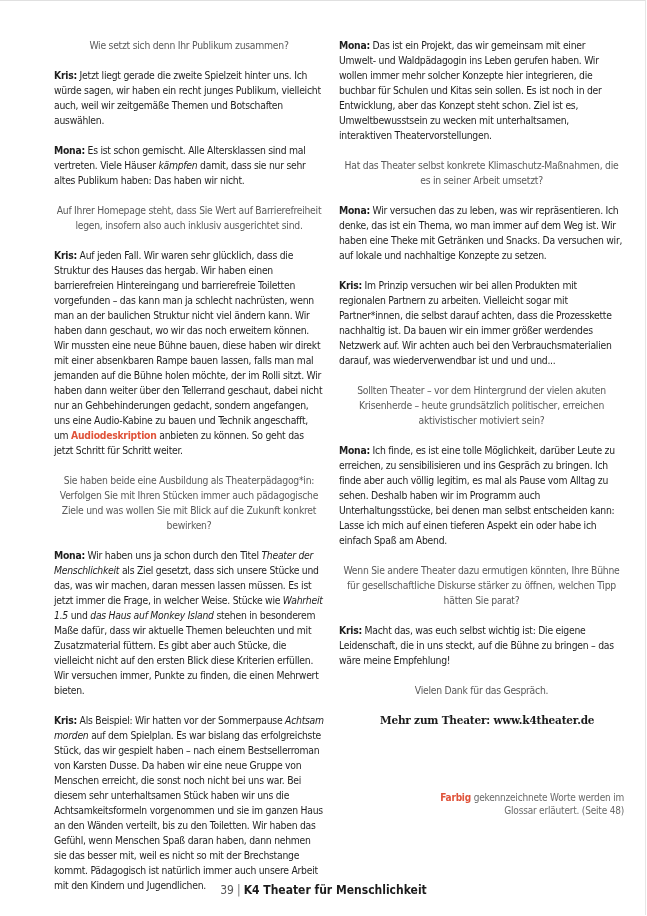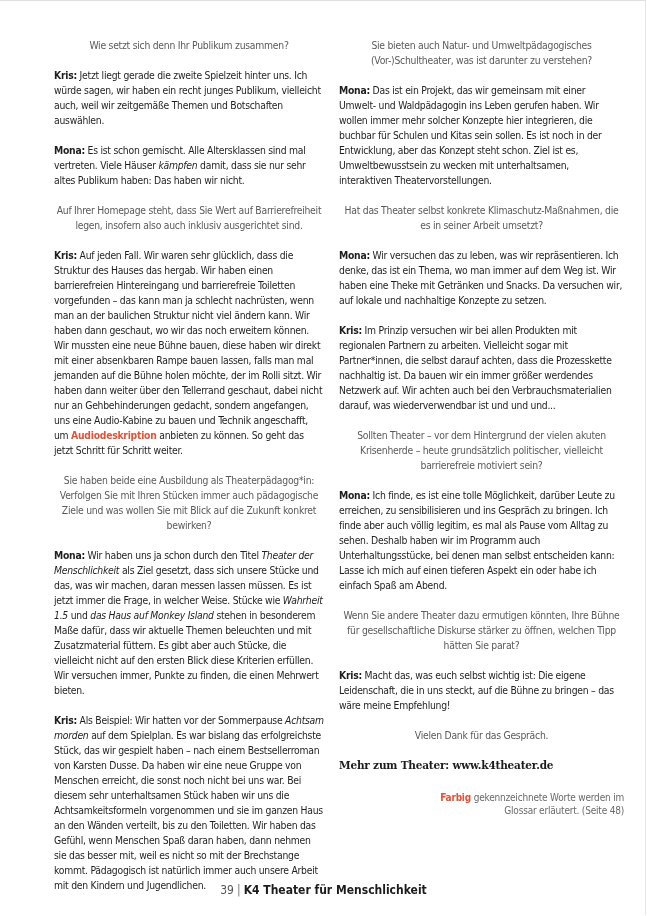--- a/index.html
+++ b/index.html
@@ -11,21 +11,21 @@
   .page-border { position:absolute; left:0; top:0; width:646px; height:915px; border-top:1px solid #e0e0e0; border-right:1px solid #e6e6e6; box-sizing:border-box; pointer-events:none; }
   .col { position:absolute; top:38px; font-size:10.3px; line-height:15px; letter-spacing:-0.25px; }
   .col-left { left:54px; width:270px; }
   .col-right { left:339px; width:285px; }
   .block { margin:0 0 15px 0; }
   .q { color:#5a5a5a;text-align:center; }
   .a { color:#1e1e1e; }
   .speaker { font-weight:bold; }
   .hl { color:#e0533a; font-weight:bold;margin-top:12px; }
   i { font-style:italic; }
-  .more { font-family:"DejaVu Serif","Liberation Serif", serif; font-weight:bold; font-size:10.5px; letter-spacing:-0.2px; }
+  .more { font-family:"DejaVu Serif","Liberation Serif", serif; font-weight:bold; font-size:10.5px; letter-spacing:-0.2px;margin-left:41px; }
   .glossary { position:absolute; left:440px; top:791px; width:184px; text-align:right; font-size:10px; line-height:13px; color:#6a6a6a; letter-spacing:-0.2px; }
   .glossary .hl { color:#e0533a; font-weight:bold; }
   .footer { position:absolute; top:883px; left:0; width:647px; text-align:center; font-size:12px; color:#1c1c1c; }
   .footer .num { color:#555; }
   .footer .sep { color:#777; margin:0 3px; }
   .footer .title { font-weight:bold; }
 </style>
 </head>
 <body>
 
@@ -36,26 +36,25 @@
   <p class="block a"><span class="speaker">Kris:</span><span> Jetzt liegt gerade die zweite Spielzeit hinter uns. Ich würde sagen, wir haben ein recht junges Publikum, vielleicht auch, weil wir zeitgemäße Themen und Botschaften auswählen.</span></p>
   <p class="block a"><span class="speaker">Mona:</span><span> Es ist schon gemischt. Alle Altersklassen sind mal vertreten. Viele Häuser </span><i>kämpfen</i><span> damit, dass sie nur sehr altes Publikum haben: Das haben wir nicht.</span></p>
   <p class="block q">Auf Ihrer Homepage steht, dass Sie Wert auf Barrierefreiheit legen, insofern also auch inklusiv ausgerichtet sind.</p>
   <p class="block a"><span class="speaker">Kris:</span><span> Auf jeden Fall. Wir waren sehr glücklich, dass die Struktur des Hauses das hergab. Wir haben einen barrierefreien Hintereingang und barrierefreie Toiletten vorgefunden – das kann man ja schlecht nachrüsten, wenn man an der baulichen Struktur nicht viel ändern kann. Wir haben dann geschaut, wo wir das noch erweitern können. Wir mussten eine neue Bühne bauen, diese haben wir direkt mit einer absenkbaren Rampe bauen lassen, falls man mal jemanden auf die Bühne holen möchte, der im Rolli sitzt. Wir haben dann weiter über den Tellerrand geschaut, dabei nicht nur an Gehbehinderungen gedacht, sondern angefangen, uns eine Audio-Kabine zu bauen und Technik angeschafft, um </span><span class="hl">Audiodeskription</span><span> anbieten zu können. So geht das jetzt Schritt für Schritt weiter.</span></p>
   <p class="block q">Sie haben beide eine Ausbildung als Theaterpädagog*in: Verfolgen Sie mit Ihren Stücken immer auch pädagogische Ziele und was wollen Sie mit Blick auf die Zukunft konkret bewirken?</p>
   <p class="block a"><span class="speaker">Mona:</span><span> Wir haben uns ja schon durch den Titel </span><i>Theater der Menschlichkeit</i><span> als Ziel gesetzt, dass sich unsere Stücke und das, was wir machen, daran messen lassen müssen. Es ist jetzt immer die Frage, in welcher Weise. Stücke wie </span><i>Wahrheit 1.5</i><span> und </span><i>das Haus auf Monkey Island</i><span> stehen in besonderem Maße dafür, dass wir aktuelle Themen beleuchten und mit Zusatzmaterial füttern. Es gibt aber auch Stücke, die vielleicht nicht auf den ersten Blick diese Kriterien erfüllen. Wir versuchen immer, Punkte zu finden, die einen Mehrwert bieten.</span></p>
   <p class="block a"><span class="speaker">Kris:</span><span> Als Beispiel: Wir hatten vor der Sommerpause </span><i>Achtsam morden</i><span> auf dem Spielplan. Es war bislang das erfolgreichste Stück, das wir gespielt haben – nach einem Bestsellerroman von Karsten Dusse. Da haben wir eine neue Gruppe von Menschen erreicht, die sonst noch nicht bei uns war. Bei diesem sehr unterhaltsamen Stück haben wir uns die Achtsamkeitsformeln vorgenommen und sie im ganzen Haus an den Wänden verteilt, bis zu den Toiletten. Wir haben das Gefühl, wenn Menschen Spaß daran haben, dann nehmen sie das besser mit, weil es nicht so mit der Brechstange kommt. Pädagogisch ist natürlich immer auch unsere Arbeit mit den Kindern und Jugendlichen.</span></p>
 </div>
 
 <div class="col col-right">
-  <p class="block q">Sie bieten auch Natur- und Umweltpädagogisches (Vor-)Schultheater, was ist darunter zu verstehen?</p>
   <p class="block a"><span class="speaker">Mona:</span><span> Das ist ein Projekt, das wir gemeinsam mit einer Umwelt- und Waldpädagogin ins Leben gerufen haben. Wir wollen immer mehr solcher Konzepte hier integrieren, die buchbar für Schulen und Kitas sein sollen. Es ist noch in der Entwicklung, aber das Konzept steht schon. Ziel ist es, Umweltbewusstsein zu wecken mit unterhaltsamen, interaktiven Theatervorstellungen.</span></p>
   <p class="block q">Hat das Theater selbst konkrete Klimaschutz-Maßnahmen, die es in seiner Arbeit umsetzt?</p>
   <p class="block a"><span class="speaker">Mona:</span><span> Wir versuchen das zu leben, was wir repräsentieren. Ich denke, das ist ein Thema, wo man immer auf dem Weg ist. Wir haben eine Theke mit Getränken und Snacks. Da versuchen wir, auf lokale und nachhaltige Konzepte zu setzen.</span></p>
   <p class="block a"><span class="speaker">Kris:</span><span> Im Prinzip versuchen wir bei allen Produkten mit regionalen Partnern zu arbeiten. Vielleicht sogar mit Partner*innen, die selbst darauf achten, dass die Prozesskette nachhaltig ist. Da bauen wir ein immer größer werdendes Netzwerk auf. Wir achten auch bei den Verbrauchsmaterialien darauf, was wiederverwendbar ist und und und...</span></p>
-  <p class="block q">Sollten Theater – vor dem Hintergrund der vielen akuten Krisenherde – heute grundsätzlich politischer, vielleicht barrierefreie motiviert sein?</p>
+  <p class="block q">Sollten Theater – vor dem Hintergrund der vielen akuten Krisenherde – heute grundsätzlich politischer, erreichen aktivistischer motiviert sein?</p>
   <p class="block a"><span class="speaker">Mona:</span><span> Ich finde, es ist eine tolle Möglichkeit, darüber Leute zu erreichen, zu sensibilisieren und ins Gespräch zu bringen. Ich finde aber auch völlig legitim, es mal als Pause vom Alltag zu sehen. Deshalb haben wir im Programm auch Unterhaltungsstücke, bei denen man selbst entscheiden kann: Lasse ich mich auf einen tieferen Aspekt ein oder habe ich einfach Spaß am Abend.</span></p>
   <p class="block q">Wenn Sie andere Theater dazu ermutigen könnten, Ihre Bühne für gesellschaftliche Diskurse stärker zu öffnen, welchen Tipp hätten Sie parat?</p>
   <p class="block a"><span class="speaker">Kris:</span><span> Macht das, was euch selbst wichtig ist: Die eigene Leidenschaft, die in uns steckt, auf die Bühne zu bringen – das wäre meine Empfehlung!</span></p>
   <p class="block q">Vielen Dank für das Gespräch.</p>
   <p class="block more">Mehr zum Theater: www.k4theater.de</p>
 </div>
 
 <div class="glossary"><span class="hl">Farbig</span><span> gekennzeichnete Worte werden im Glossar erläutert. (Seite 48)</span></div>
 
 <div class="footer">

